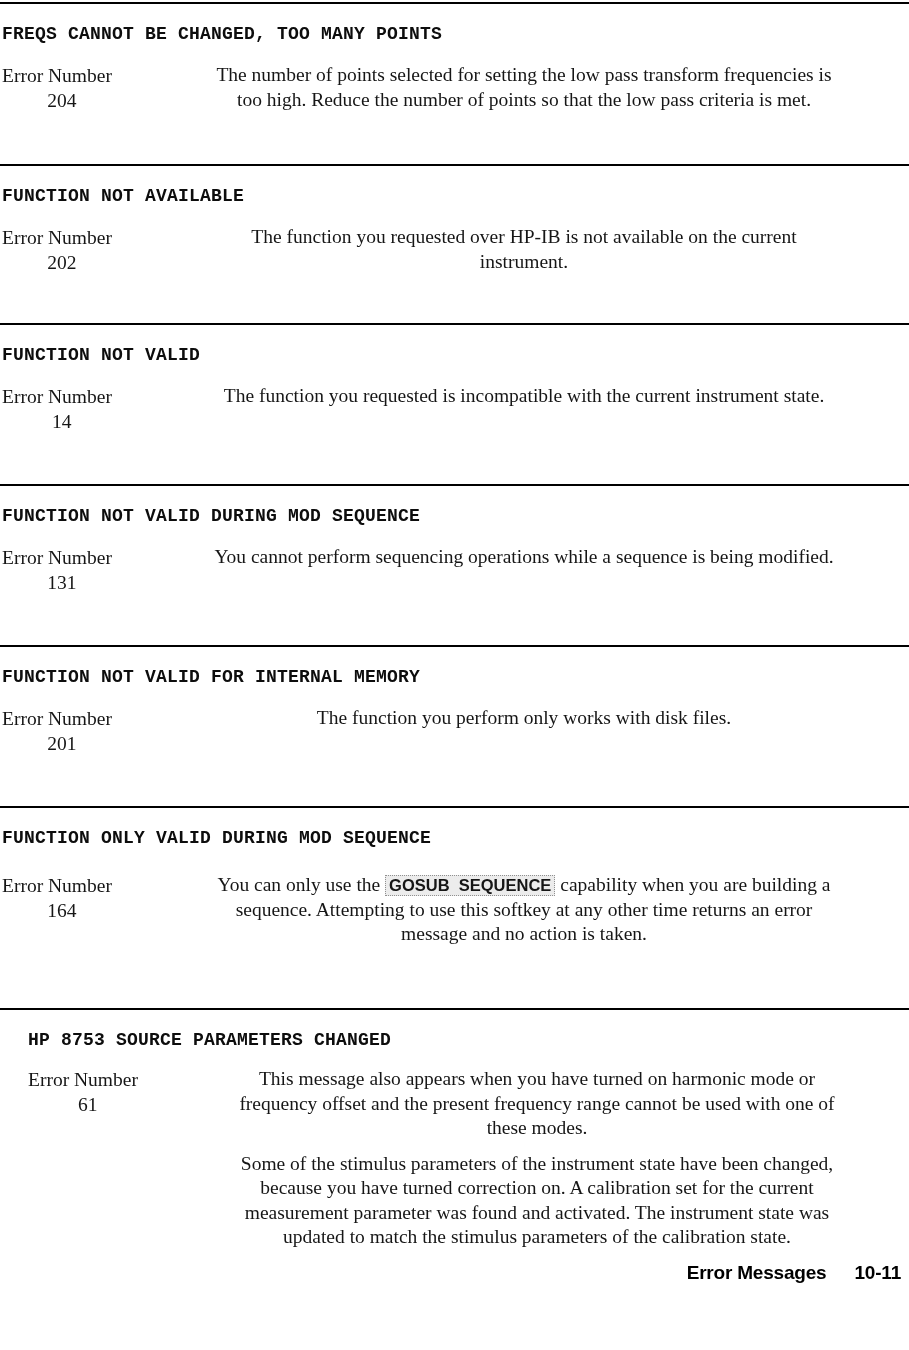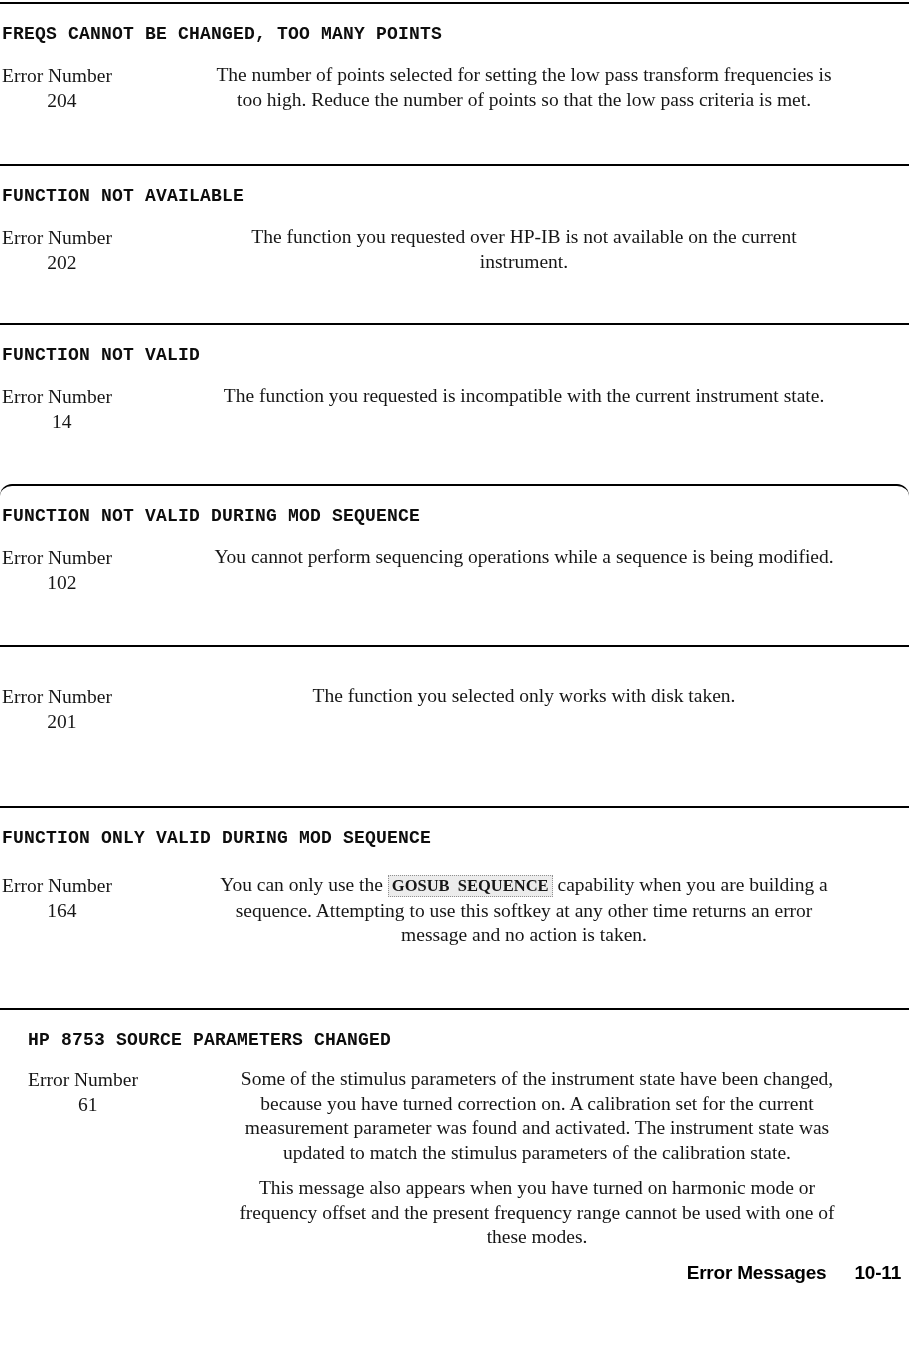--- a/index.html
+++ b/index.html
@@ -19,21 +19,21 @@
     font-family: "Liberation Serif", serif;
   }
   .error-section {
     box-sizing: border-box;
     border-top: 2px solid #000000;
     padding: 19px 6px 0 2px;
   }
   .sec-1 { height: 162px; }
   .sec-2 { height: 159px; }
   .sec-3 { height: 161px; }
-  .sec-4 { height: 161px; border-radius: 12px; }
+  .sec-4 { height: 161px; }
   .sec-5 { height: 161px; }
   .sec-6 { height: 202px; }
   .sec-7 { height: 340px; border-bottom: none; padding-left: 28px; }
   .section-title {
     font-family: "Liberation Mono", monospace;
     font-size: 18px;
     font-weight: 600;
     line-height: 22px;
     letter-spacing: 0.2px;
     color: #0d0d0d;
@@ -71,21 +71,21 @@
   }
   .desc-paragraph {
     white-space: pre-line;
     margin: 0;
     text-align: center;
   }
   .desc-paragraph + .desc-paragraph {
     margin-top: 11px;
   }
   .softkey-chip {
-    font-family: Liberation Serif, serif;
+    font-family: Liberation Sans, sans-serif;
     font-size: 16.5px;
     font-weight: 700;
     white-space: pre;
     background: #ececec;
     border: 1px dotted #909090;
     padding: 0 3px 1px 3px;
   }
   .page-footer {
     position: absolute;
     right: 8px;
@@ -145,36 +145,37 @@
         <p class="desc-paragraph">The function you requested is incompatible with the current instrument state.</p>
       </div>
     </div>
   </div>
 
   <div class="error-section sec-4">
     <div class="section-title">FUNCTION NOT VALID DURING MOD SEQUENCE</div>
     <div class="error-row">
       <div class="error-number-col">
         <span class="error-number-label">Error Number</span>
-        <span class="error-number-value">102</span>
+        <span class="error-number-value">131</span>
       </div>
       <div class="error-desc-col">
         <p class="desc-paragraph">You cannot perform sequencing operations while a sequence is being modified.</p>
       </div>
     </div>
   </div>
 
   <div class="error-section sec-5">
+    <div class="section-title">FUNCTION NOT VALID FOR INTERNAL MEMORY</div>
     <div class="error-row">
       <div class="error-number-col">
         <span class="error-number-label">Error Number</span>
         <span class="error-number-value">201</span>
       </div>
       <div class="error-desc-col">
-        <p class="desc-paragraph">The function you selected only works with disk taken.</p>
+        <p class="desc-paragraph">The function you perform only works with disk files.</p>
       </div>
     </div>
   </div>
 
   <div class="error-section sec-6">
     <div class="section-title">FUNCTION ONLY VALID DURING MOD SEQUENCE</div>
     <div class="error-row">
       <div class="error-number-col">
         <span class="error-number-label">Error Number</span>
         <span class="error-number-value">164</span>
@@ -188,27 +189,27 @@
   </div>
 
   <div class="error-section sec-7">
     <div class="section-title">HP 8753 SOURCE PARAMETERS CHANGED</div>
     <div class="error-row">
       <div class="error-number-col">
         <span class="error-number-label">Error Number</span>
         <span class="error-number-value">61</span>
       </div>
       <div class="error-desc-col">
+        <p class="desc-paragraph">This message also appears when you have turned on harmonic mode or
+frequency offset and the present frequency range cannot be used with one of
+these modes.</p>
         <p class="desc-paragraph">Some of the stimulus parameters of the instrument state have been changed,
 because you have turned correction on. A calibration set for the current
 measurement parameter was found and activated. The instrument state was
 updated to match the stimulus parameters of the calibration state.</p>
-        <p class="desc-paragraph">This message also appears when you have turned on harmonic mode or
-frequency offset and the present frequency range cannot be used with one of
-these modes.</p>
       </div>
     </div>
   </div>
 
   <div class="page-footer">
     <span>Error Messages</span><span class="footer-page-number">10-11</span>
   </div>
 
 </div>
 

